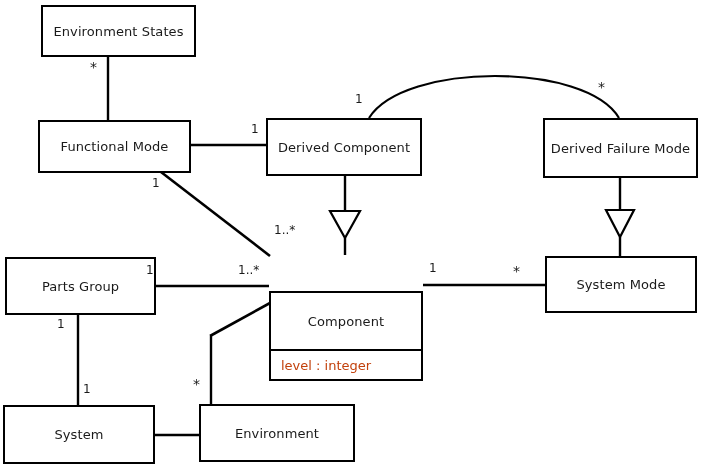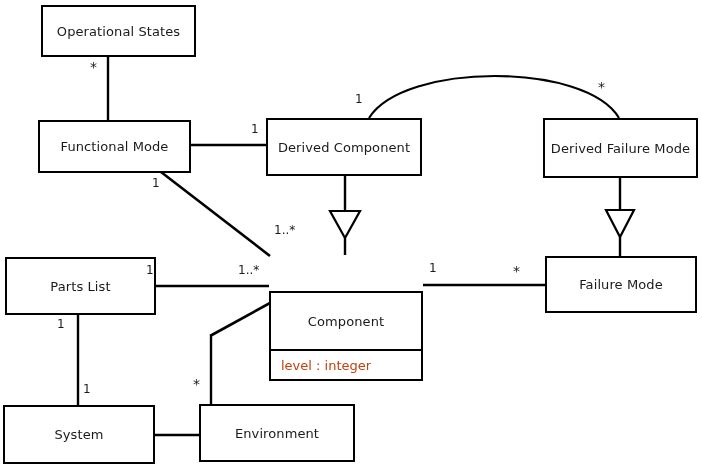--- a/index.html
+++ b/index.html
@@ -95,46 +95,46 @@
 
     <line x1="78" y1="315" x2="78" y2="405" stroke="#000000" stroke-width="2.4"></line>
 
     <line x1="155" y1="435" x2="199" y2="435" stroke="#000000" stroke-width="2.4"></line>
 
     <line x1="211" y1="404" x2="211" y2="336" stroke="#000000" stroke-width="2.4"></line>
     <line x1="210" y1="336" x2="270" y2="303" stroke="#000000" stroke-width="2.6"></line>
   </svg>
 
   <div class="uml-class" style="left:41px; top:5px; width:155px; height:52px;">
-    <div class="uml-name-compartment">Operational States</div>
+    <div class="uml-name-compartment">Environment States</div>
   </div>
 
   <div class="uml-class" style="left:38px; top:120px; width:153px; height:53px;">
     <div class="uml-name-compartment">Functional Mode</div>
   </div>
 
   <div class="uml-class" style="left:543px; top:118px; width:155px; height:60px;">
     <div class="uml-name-compartment">Derived Failure Mode</div>
   </div>
 
   <div class="uml-class" style="left:266px; top:118px; width:156px; height:58px;">
     <div class="uml-name-compartment">Derived Component</div>
   </div>
 
   <div class="uml-class" style="left:5px; top:257px; width:151px; height:58px;">
-    <div class="uml-name-compartment">Parts List</div>
+    <div class="uml-name-compartment">Parts Group</div>
   </div>
 
   <div class="uml-class" style="left:269px; top:255px; width:154px; height:90px;margin-top:36px;">
     <div class="uml-name-compartment">Component</div>
     <div class="uml-attr-compartment">level : integer</div>
   </div>
 
   <div class="uml-class" style="left:545px; top:256px; width:152px; height:57px;">
-    <div class="uml-name-compartment">Failure Mode</div>
+    <div class="uml-name-compartment">System Mode</div>
   </div>
 
   <div class="uml-class" style="left:3px; top:405px; width:152px; height:59px;">
     <div class="uml-name-compartment">System</div>
   </div>
 
   <div class="uml-class" style="left:199px; top:404px; width:156px; height:58px;">
     <div class="uml-name-compartment">Environment</div>
   </div>
 

